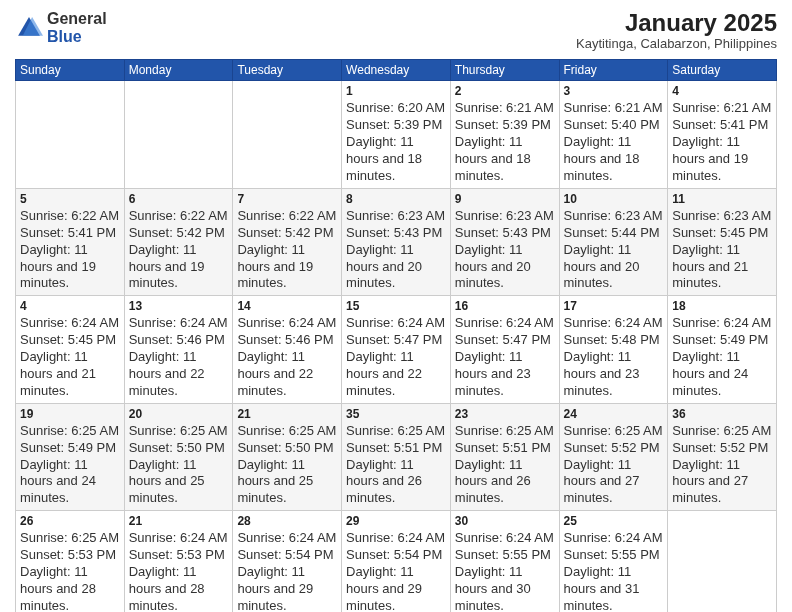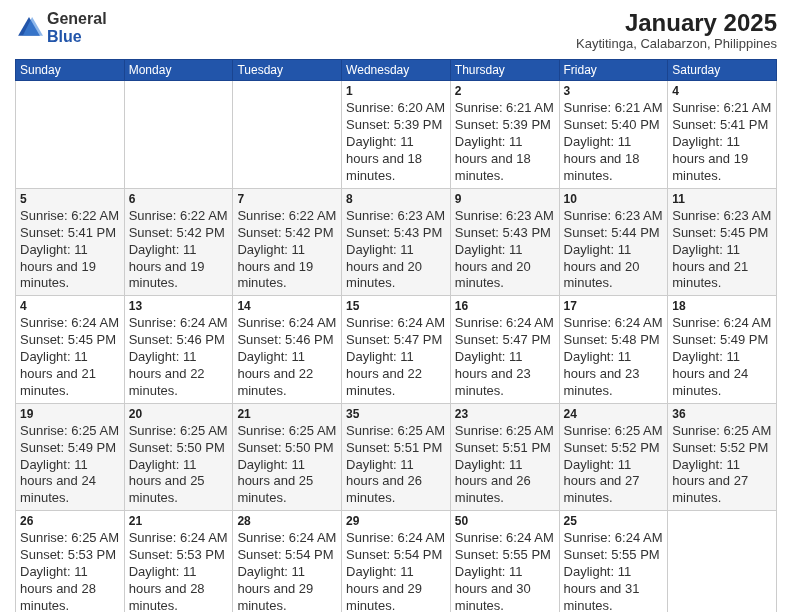--- a/index.html
+++ b/index.html
@@ -265,21 +265,21 @@
         </td>
           <td>
           <span class="day-num">28</span>
           <span class="cell-text">Sunrise: 6:24 AM<br>Sunset: 5:54 PM<br>Daylight: 11 hours and 29 minutes.</span>
         </td>
           <td>
           <span class="day-num">29</span>
           <span class="cell-text">Sunrise: 6:24 AM<br>Sunset: 5:54 PM<br>Daylight: 11 hours and 29 minutes.</span>
         </td>
           <td>
-          <span class="day-num">50</span>
+          <span class="day-num">30</span>
           <span class="cell-text">Sunrise: 6:24 AM<br>Sunset: 5:55 PM<br>Daylight: 11 hours and 30 minutes.</span>
         </td>
           <td>
           <span class="day-num">25</span>
           <span class="cell-text">Sunrise: 6:24 AM<br>Sunset: 5:55 PM<br>Daylight: 11 hours and 31 minutes.</span>
         </td>
           <td class="empty-cell"></td>
         </tr>
       </tbody>
   </table>

